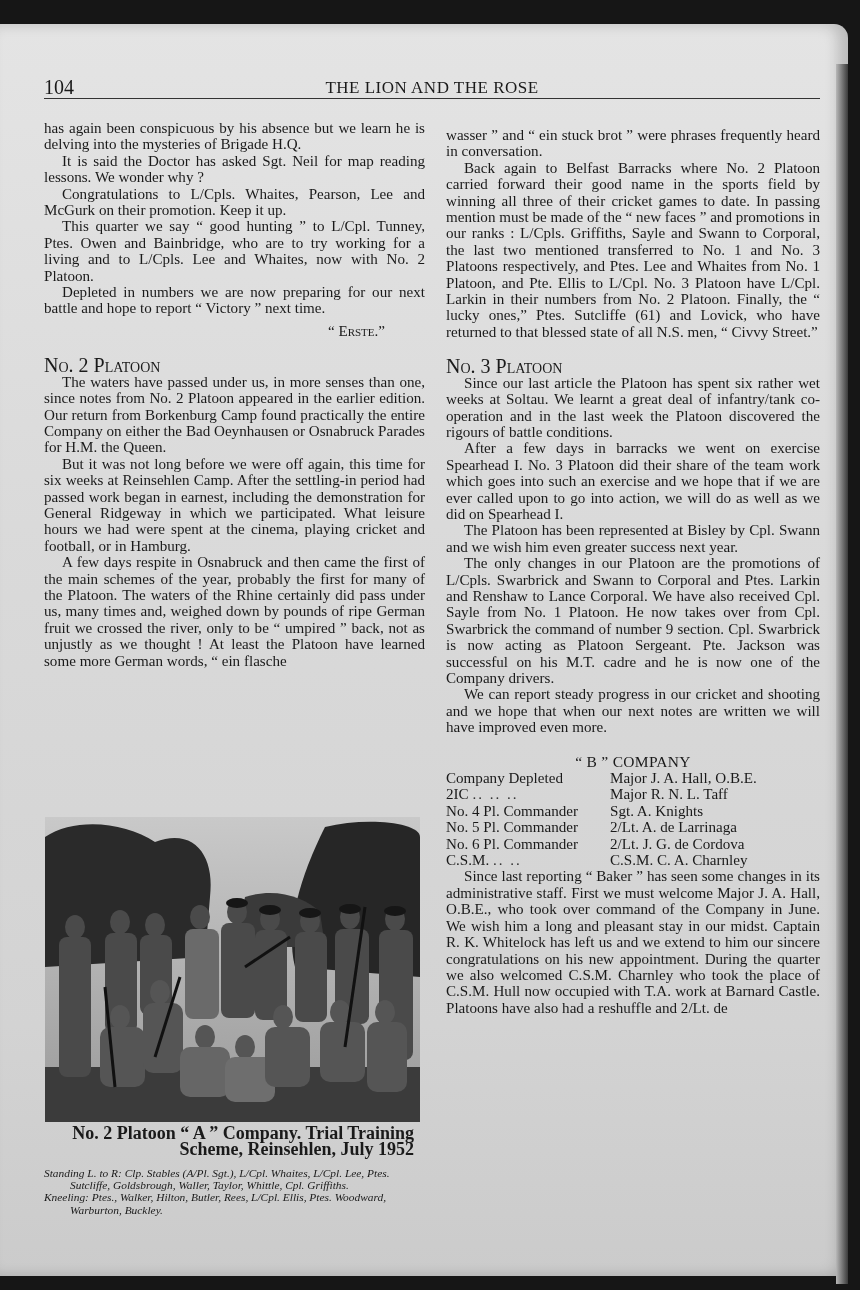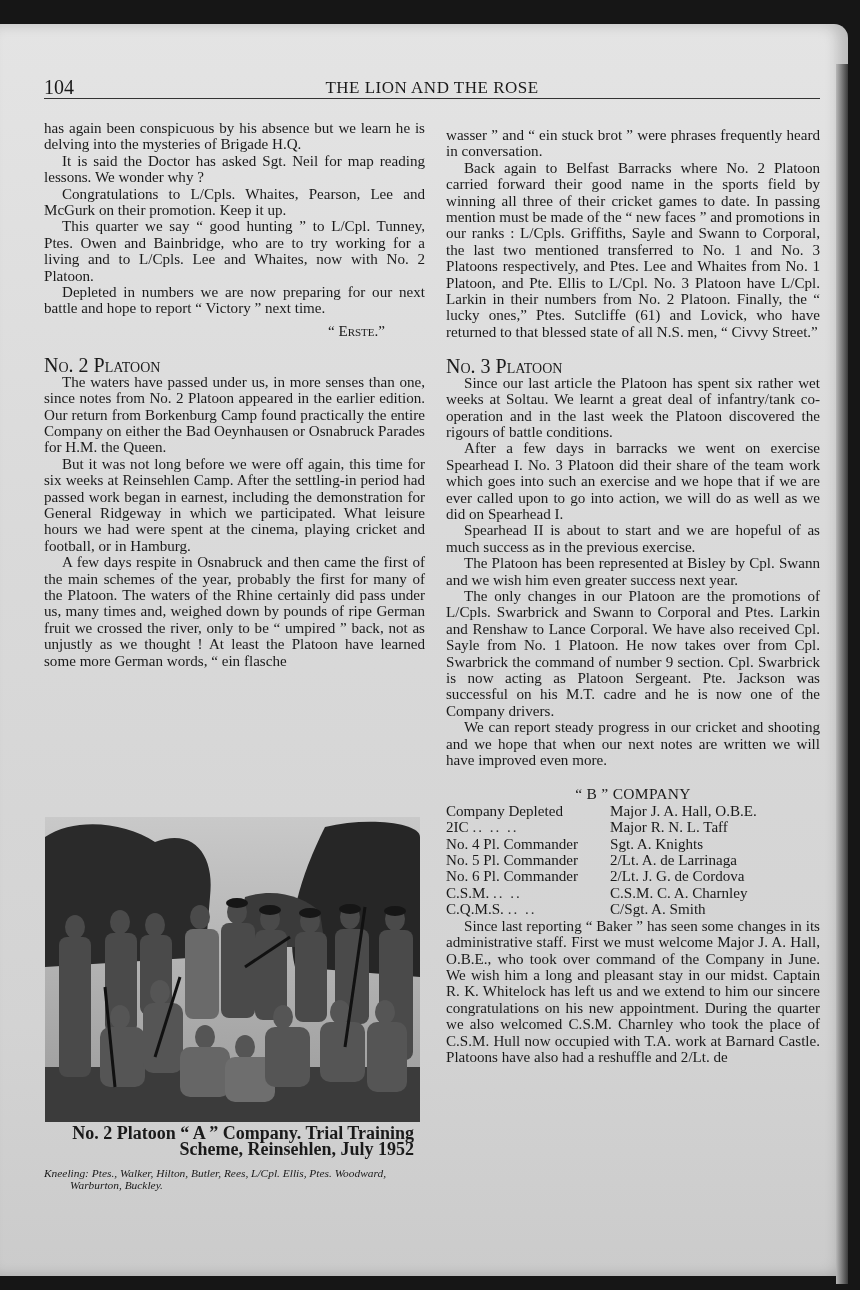--- a/index.html
+++ b/index.html
@@ -147,31 +147,31 @@
         <line x1="320" y1="90" x2="300" y2="230"></line>
         <line x1="200" y1="150" x2="245" y2="120"></line>
         <line x1="60" y1="170" x2="70" y2="270"></line>
         <line x1="135" y1="160" x2="110" y2="240"></line>
       </g>
     </svg>
   </div>
 
   <div class="photo-caption">No. 2 Platoon “ A ” Company. Trial Training Scheme, Reinsehlen, July 1952</div>
   <div class="photo-credits">
+    <p>Standing L. to R: Clp. Stables (A/Pl. Sgt.), L/Cpl. Whaites, L/Cpl. Lee, Ptes. Sutcliffe, Goldsbrough, Waller, Taylor, Whittle, Cpl. Griffiths.</p>
     <p>Kneeling: Ptes., Walker, Hilton, Butler, Rees, L/Cpl. Ellis, Ptes. Woodward, Warburton, Buckley.</p>
   </div>
 
   <div class="col col-right">
     <p>wasser ” and “ ein stuck brot ” were phrases frequently heard in conversation.</p>
     <p class="ind">Back again to Belfast Barracks where No. 2 Platoon carried forward their good name in the sports field by winning all three of their cricket games to date. In passing mention must be made of the “ new faces ” and promotions in our ranks : L/Cpls. Griffiths, Sayle and Swann to Corporal, the last two mentioned transferred to No. 1 and No. 3 Platoons respectively, and Ptes. Lee and Whaites from No. 1 Platoon, and Pte. Ellis to L/Cpl. No. 3 Platoon have L/Cpl. Larkin in their numbers from No. 2 Platoon. Finally, the “ lucky ones,” Ptes. Sutcliffe (61) and Lovick, who have returned to that blessed state of all N.S. men, “ Civvy Street.”</p>
 
     <p class="section-head">No. 3 Platoon</p>
     <p class="ind">Since our last article the Platoon has spent six rather wet weeks at Soltau. We learnt a great deal of infantry/tank co-operation and in the last week the Platoon discovered the rigours of battle conditions.</p>
     <p class="ind">After a few days in barracks we went on exercise Spearhead I. No. 3 Platoon did their share of the team work which goes into such an exercise and we hope that if we are ever called upon to go into action, we will do as well as we did on Spearhead I.</p>
-    <p class="ind">Spearhead II is about to start and we are hopeful of as much success as in the previous exercise.</p>
     <p class="ind">The Platoon has been represented at Bisley by Cpl. Swann and we wish him even greater success next year.</p>
     <p class="ind">The only changes in our Platoon are the promotions of L/Cpls. Swarbrick and Swann to Corporal and Ptes. Larkin and Renshaw to Lance Corporal. We have also received Cpl. Sayle from No. 1 Platoon. He now takes over from Cpl. Swarbrick the command of number 9 section. Cpl. Swarbrick is now acting as Platoon Sergeant. Pte. Jackson was successful on his M.T. cadre and he is now one of the Company drivers.</p>
     <p class="ind">We can report steady progress in our cricket and shooting and we hope that when our next notes are written we will have improved even more.</p>
 
     <p class="company-head">“ B ” COMPANY</p>
     <table class="staff-table">
       <tbody>
         <tr>
           <td class="role"><span>Company Depleted</span></td>
           <td>Major J. A. Hall, O.B.E.</td>
@@ -189,21 +189,17 @@
           <td>2/Lt. A. de Larrinaga</td>
         </tr>
         <tr>
           <td class="role"><span>No. 6 Pl. Commander</span></td>
           <td>2/Lt. J. G. de Cordova</td>
         </tr>
         <tr>
           <td class="role"><span>C.S.M.</span> <span class="dots">..     ..</span></td>
           <td>C.S.M. C. A. Charnley</td>
         </tr>
-        <tr>
-          <td class="role"><span>C.Q.M.S.</span> <span class="dots">..     ..</span></td>
-          <td>C/Sgt. A. Smith</td>
-        </tr>
       </tbody>
     </table>
     <p class="ind">Since last reporting “ Baker ” has seen some changes in its administrative staff. First we must welcome Major J. A. Hall, O.B.E., who took over command of the Company in June. We wish him a long and pleasant stay in our midst. Captain R. K. Whitelock has left us and we extend to him our sincere congratulations on his new appointment. During the quarter we also welcomed C.S.M. Charnley who took the place of C.S.M. Hull now occupied with T.A. work at Barnard Castle. Platoons have also had a reshuffle and 2/Lt. de</p>
   </div>
 </div>
 
 </body></html>

